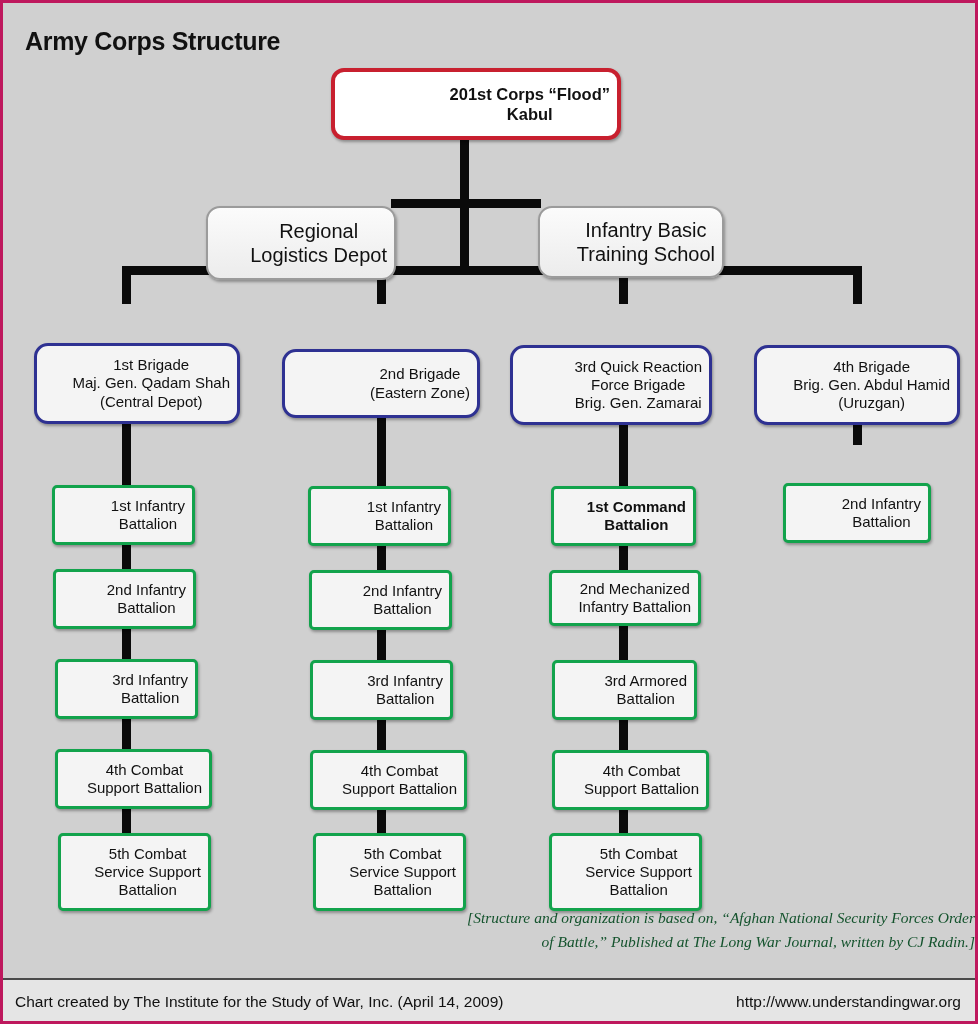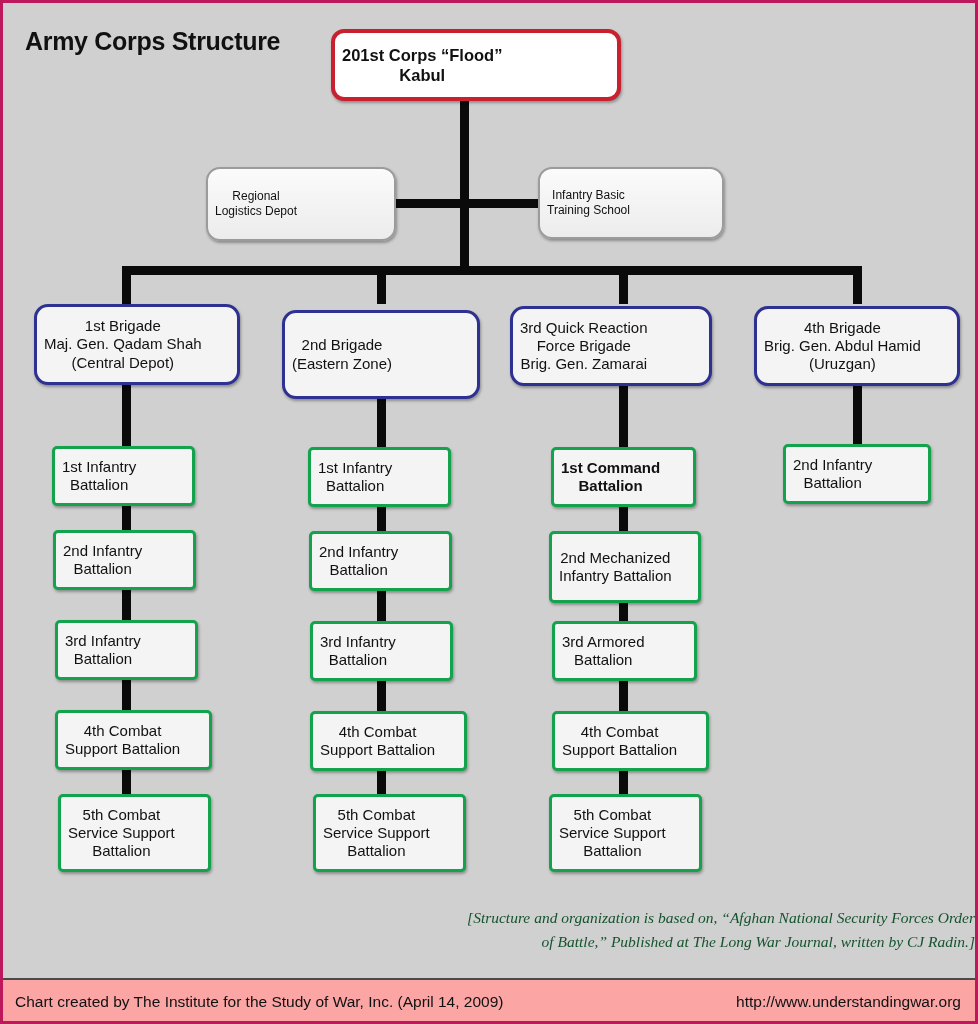--- a/index.html
+++ b/index.html
@@ -29,43 +29,44 @@
     letter-spacing: -0.3px;
     color: #111111;
     white-space: nowrap;
   }
   
   .node {
     position: absolute;
     box-sizing: border-box;
     display: flex;
     align-items: center;
-    justify-content: flex-start;
+    justify-content: flex-end;
     text-align: center;
     background: #f4f4f4;
     color: #111111;
     border-radius: 12px;
     line-height: 1.22;
     z-index: 5;
     box-shadow: 1px 2px 3px rgba(0,0,0,0.33);
+    margin-top: 39px;
   }
   .node-text {
     padding: 0 7px;
     white-space: pre-line;
   }
   .node.corps {
     border: 4px solid #c8202f;
     background: #ffffff;
     font-weight: bold;
     font-size: 16.5px;
     border-radius: 13px;
   }
   .node.support {
     border: 2px solid #9b9b9b;
-    font-size: 12px;
+    font-size: 20px;
     background: linear-gradient(#fbfbfb, #ececec);
     border-radius: 14px;
   }
   .node.brigade {
     border: 3px solid #2e3192;
     font-size: 15px;
     border-radius: 14px;
   }
   .node.battalion {
     border: 3px solid #12a34c;
@@ -99,21 +100,21 @@
     top: 975px;
     height: 2px;
     background: #4a4a4a;
   }
   #footer-bar {
     position: absolute;
     left: 0;
     right: 0;
     top: 977px;
     bottom: 0;
-    background: #fca5a5;
+    background: #e5e5e5;
     text-decoration: underline;
   }
   #footer-credit {
     position: absolute;
     left: 12px;
     top: 13px;
     font-size: 15.5px;
     color: #111111;
     white-space: nowrap;
   }
@@ -164,21 +165,21 @@
   <div class="node support" style="left:535px; top:164px; width:186px; height:72px;">
     <span class="node-text">Infantry Basic
 Training School</span>
   </div>
 
   <div class="node brigade" style="left:31px; top:301px; width:206px; height:81px;">
     <span class="node-text">1st Brigade
 Maj. Gen. Qadam Shah
 (Central Depot)</span>
   </div>
-  <div class="node brigade" style="left:279px; top:307px; width:198px; height:89px;">
+  <div class="node brigade" style="left:279px; top:307px; width:198px; height:69px;">
     <span class="node-text">2nd Brigade
 (Eastern Zone)</span>
   </div>
   <div class="node brigade" style="left:507px; top:303px; width:202px; height:80px;">
     <span class="node-text">3rd Quick Reaction
 Force Brigade
 Brig. Gen. Zamarai</span>
   </div>
   <div class="node brigade" style="left:751px; top:303px; width:206px; height:80px;">
     <span class="node-text">4th Brigade
@@ -227,21 +228,21 @@
   <div class="node battalion" style="left:310px; top:791px; width:153px; height:78px;">
     <span class="node-text">5th Combat
 Service Support
 Battalion</span>
   </div>
 
   <div class="node battalion" style="left:548px; top:444px; width:145px; height:60px;font-weight:bold;">
     <span class="node-text">1st Command
 Battalion</span>
   </div>
-  <div class="node battalion" style="left:546px; top:528px; width:152px; height:72px;">
+  <div class="node battalion" style="left:546px; top:528px; width:152px; height:56px;">
     <span class="node-text">2nd Mechanized
 Infantry Battalion</span>
   </div>
   <div class="node battalion" style="left:549px; top:618px; width:145px; height:60px;">
     <span class="node-text">3rd Armored
 Battalion</span>
   </div>
   <div class="node battalion" style="left:549px; top:708px; width:157px; height:60px;">
     <span class="node-text">4th Combat
 Support Battalion</span>

